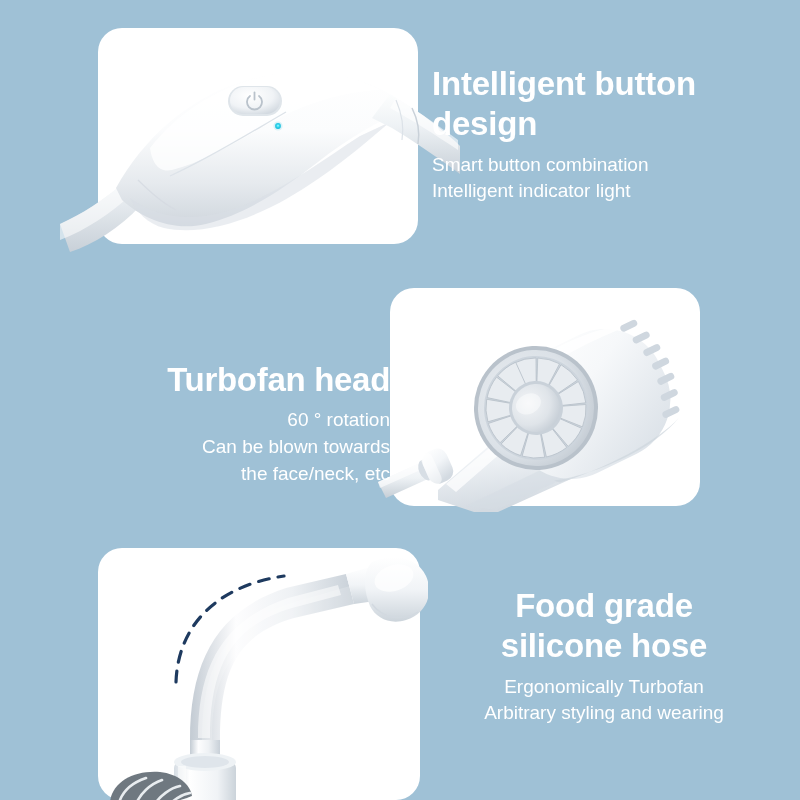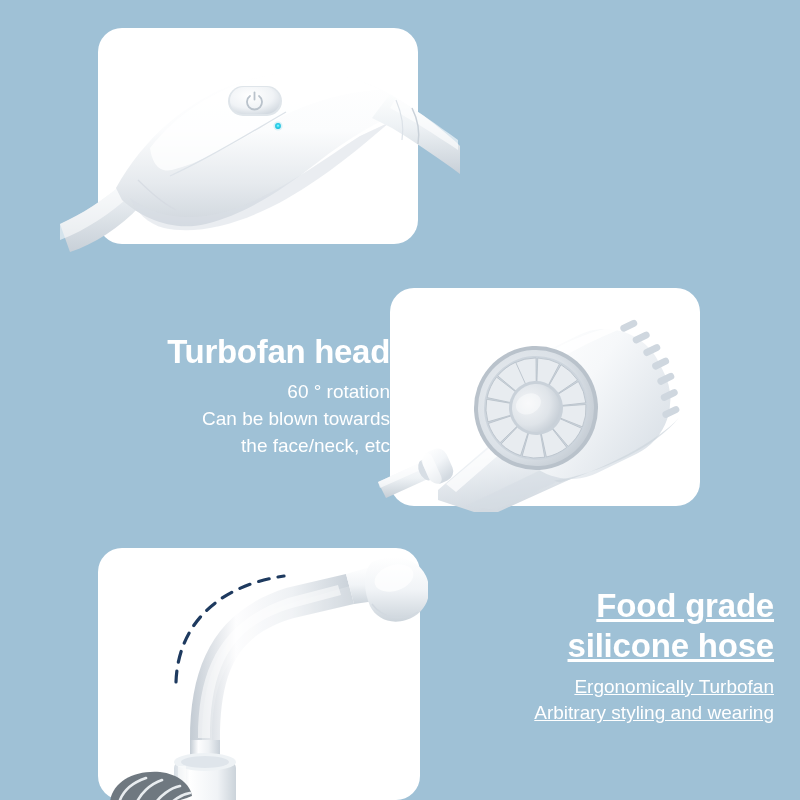--- a/index.html
+++ b/index.html
@@ -43,22 +43,22 @@
   }
   .subline {
     font-size: 19px;
     font-weight: normal;
     line-height: 1.42;
     margin: 7px 0 0 0;
     white-space: pre-line;
   }
   #text-1 { left: 432px; top: 64px;  width: 330px; text-align: left; }
   #text-2 { left: 110px; top: 332px; width: 280px; text-align: right; }
-  #text-2 .headline { letter-spacing: -0.3px; }
-  #text-3 { left: 434px; top: 586px; width: 340px; text-align: right; text-decoration: underline; }
+  #text-2 .headline { letter-spacing: -0.3px; margin-top: 28px; }
+  #text-3 { left: 434px; top: 586px; width: 340px; text-align: center; }
 
   
   .art { position: absolute; pointer-events: none; }
   .art svg { display: block; }
 
   
   #art-1 { left: 60px;  top: 28px;  width: 400px; height: 240px; }
   #art-2 { left: 378px; top: 286px; width: 336px; height: 228px; }
   #art-3 { left: 98px;  top: 540px; width: 330px; height: 260px; }
 </style>
@@ -137,20 +137,26 @@
           <path d="M190,68 a7.5,7.5 0 1,0 9,0"></path>
           <path d="M194.5,64.5 L194.5,71.5"></path>
         </g>
       </g>
 
       <circle cx="218" cy="98" r="4.6" fill="#cfeff6" opacity="0.75"></circle>
       <circle cx="218" cy="98" r="2.9" fill="url(#ledG)"></circle>
     </svg>
   </div>
 
+  <div class="textblock" id="text-1">
+    <h2 class="headline">Intelligent button
+design</h2>
+    <p class="subline">Smart button combination
+Intelligent indicator light</p>
+  </div>
 
   <div class="panel" id="panel-2"></div>
 
   <div class="art" id="art-2">
     <svg width="336" height="228" viewBox="0 0 336 228" xmlns="http://www.w3.org/2000/svg">
       <defs>
         <linearGradient id="drumG" x1="0.1" y1="0" x2="0.75" y2="1">
           <stop offset="0%" stop-color="#ffffff"></stop>
           <stop offset="45%" stop-color="#f6f8fa"></stop>
           <stop offset="100%" stop-color="#dde3e9"></stop>

